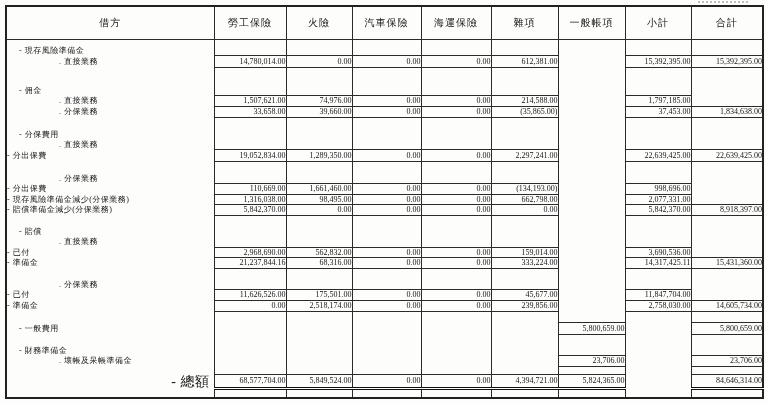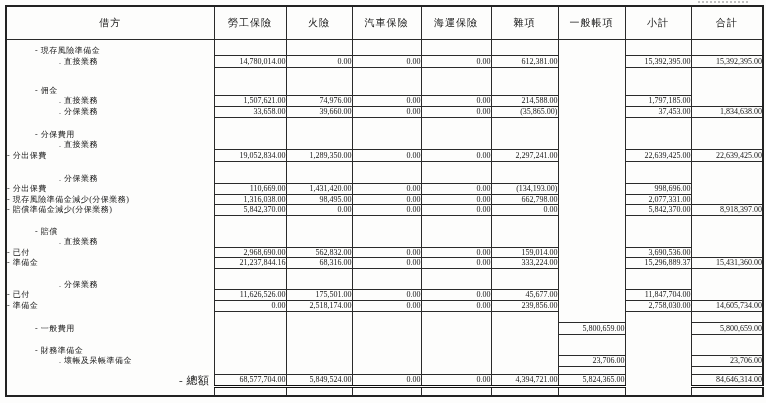--- a/index.html
+++ b/index.html
@@ -41,24 +41,24 @@
     vertical-align:middle;
     white-space:nowrap;
     overflow:hidden;
     color:#151515;
   }
   td.c{border-left:1px solid #2a2a2a;}
   td.num{text-align:right;padding-right:3px;}
   td.boxed{border-top:1px solid #2a2a2a;border-bottom:1px solid #2a2a2a;}
   tr.total-row td.boxed{border-bottom:3px double #101010;}
   td.label{font-size:8.5px;text-align:left;letter-spacing:.5px;}
-  td.label.lv1{padding-left:28px;}
+  td.label.lv1{padding-left:12px;}
   td.label.lv2{padding-left:52px;}
   td.label.lv3{}
-  td.label.total-label{text-align:right;padding-right:4px;font-size:11px;}
+  td.label.total-label{text-align:right;padding-right:4px;font-size:14px;}
 </style>
 </head>
 <body>
 
 <div class="page">
   <div class="scan-noise"></div>
   <table class="report">
     <colgroup>
         <col style="width: 208px;">
         <col style="width: 72px;">
@@ -223,21 +223,21 @@
           <td class="c num"></td>
           <td class="c num"></td>
           <td class="c num"></td>
           <td class="c num"></td>
           <td class="c num"></td>
           <td class="c num"></td>
         </tr>
         <tr style="height: 11px;">
           <td class="label lv3">- 分出保費</td>
           <td class="c num boxed">110,669.00</td>
-          <td class="c num boxed">1,431,420.00</td>
+          <td class="c num boxed">1,661,460.00</td>
           <td class="c num boxed">0.00</td>
           <td class="c num boxed">0.00</td>
           <td class="c num boxed">(134,193.00)</td>
           <td class="c num"></td>
           <td class="c num boxed">998,696.00</td>
           <td class="c num"></td>
         </tr>
         <tr style="height: 10px;">
           <td class="label lv3">- 現存風險準備金減少(分保業務)</td>
           <td class="c num boxed">1,316,038.00</td>
@@ -305,21 +305,21 @@
           <td class="c num"></td>
         </tr>
         <tr style="height: 11px;">
           <td class="label lv3">- 準備金</td>
           <td class="c num boxed">21,237,844.16</td>
           <td class="c num boxed">68,316.00</td>
           <td class="c num boxed">0.00</td>
           <td class="c num boxed">0.00</td>
           <td class="c num boxed">333,224.00</td>
           <td class="c num"></td>
-          <td class="c num boxed">15,296,889.37</td>
+          <td class="c num boxed">14,317,425.11</td>
           <td class="c num boxed">15,431,360.00</td>
         </tr>
         <tr style="height: 11px;">
           <td class="label"></td>
           <td class="c num"></td>
           <td class="c num"></td>
           <td class="c num"></td>
           <td class="c num"></td>
           <td class="c num"></td>
           <td class="c num"></td>

